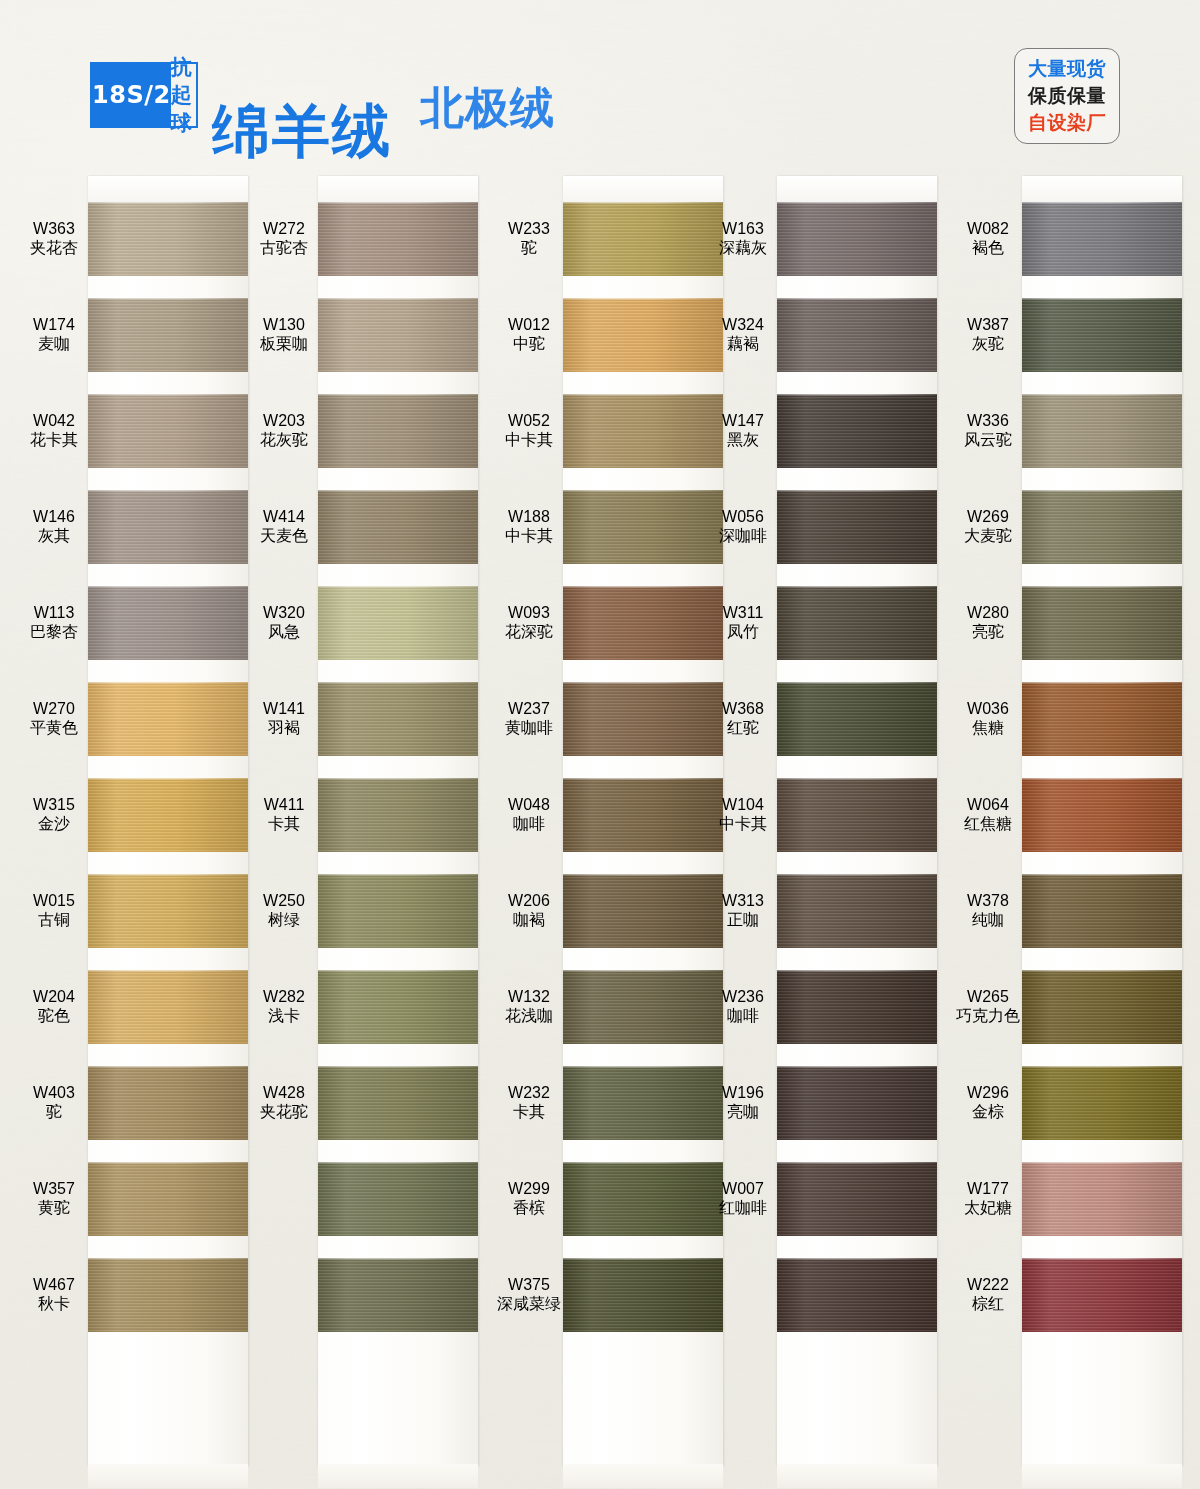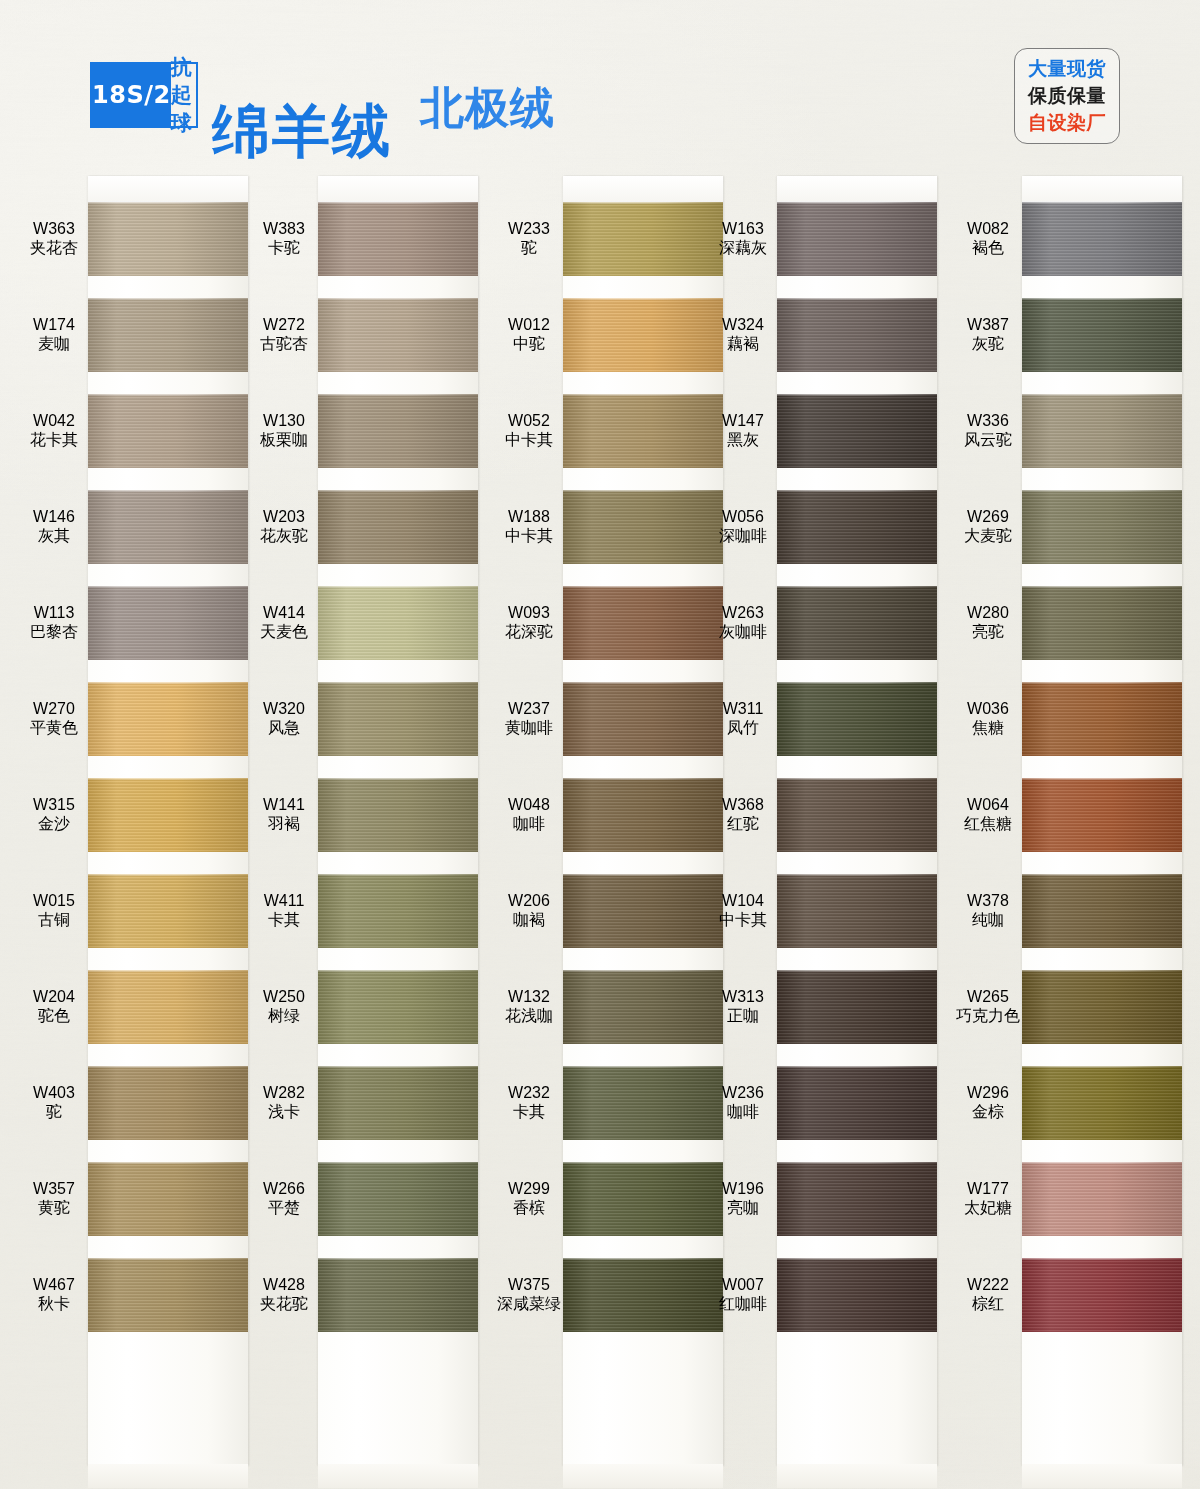--- a/index.html
+++ b/index.html
@@ -361,24 +361,20 @@
             <div class="fuzz"></div>
           </div>
           <div class="swatch" style="background: rgb(107, 108, 76);">
             <div class="yarn"></div>
             <div class="sheen"></div>
             <div class="fuzz"></div>
           </div>
         </div>
         <div class="labels">
           <div class="label-slot">
-            <div class="code">W383</div>
-            <div class="name">卡驼</div>
-          </div>
-          <div class="label-slot">
             <div class="code">W272</div>
             <div class="name">古驼杏</div>
           </div>
           <div class="label-slot">
             <div class="code">W130</div>
             <div class="name">板栗咖</div>
           </div>
           <div class="label-slot">
             <div class="code">W203</div>
             <div class="name">花灰驼</div>
@@ -399,24 +395,20 @@
             <div class="code">W411</div>
             <div class="name">卡其</div>
           </div>
           <div class="label-slot">
             <div class="code">W250</div>
             <div class="name">树绿</div>
           </div>
           <div class="label-slot">
             <div class="code">W282</div>
             <div class="name">浅卡</div>
-          </div>
-          <div class="label-slot">
-            <div class="code">W266</div>
-            <div class="name">平楚</div>
           </div>
           <div class="label-slot">
             <div class="code">W428</div>
             <div class="name">夹花驼</div>
           </div>
         </div>
       </div>
       <div class="column col2">
         <div class="card-backing"></div>
         <div class="card-tab"></div>
@@ -611,24 +603,20 @@
           </div>
           <div class="label-slot">
             <div class="code">W147</div>
             <div class="name">黑灰</div>
           </div>
           <div class="label-slot">
             <div class="code">W056</div>
             <div class="name">深咖啡</div>
           </div>
           <div class="label-slot">
-            <div class="code">W263</div>
-            <div class="name">灰咖啡</div>
-          </div>
-          <div class="label-slot">
             <div class="code">W311</div>
             <div class="name">凤竹</div>
           </div>
           <div class="label-slot">
             <div class="code">W368</div>
             <div class="name">红驼</div>
           </div>
           <div class="label-slot">
             <div class="code">W104</div>
             <div class="name">中卡其</div>

